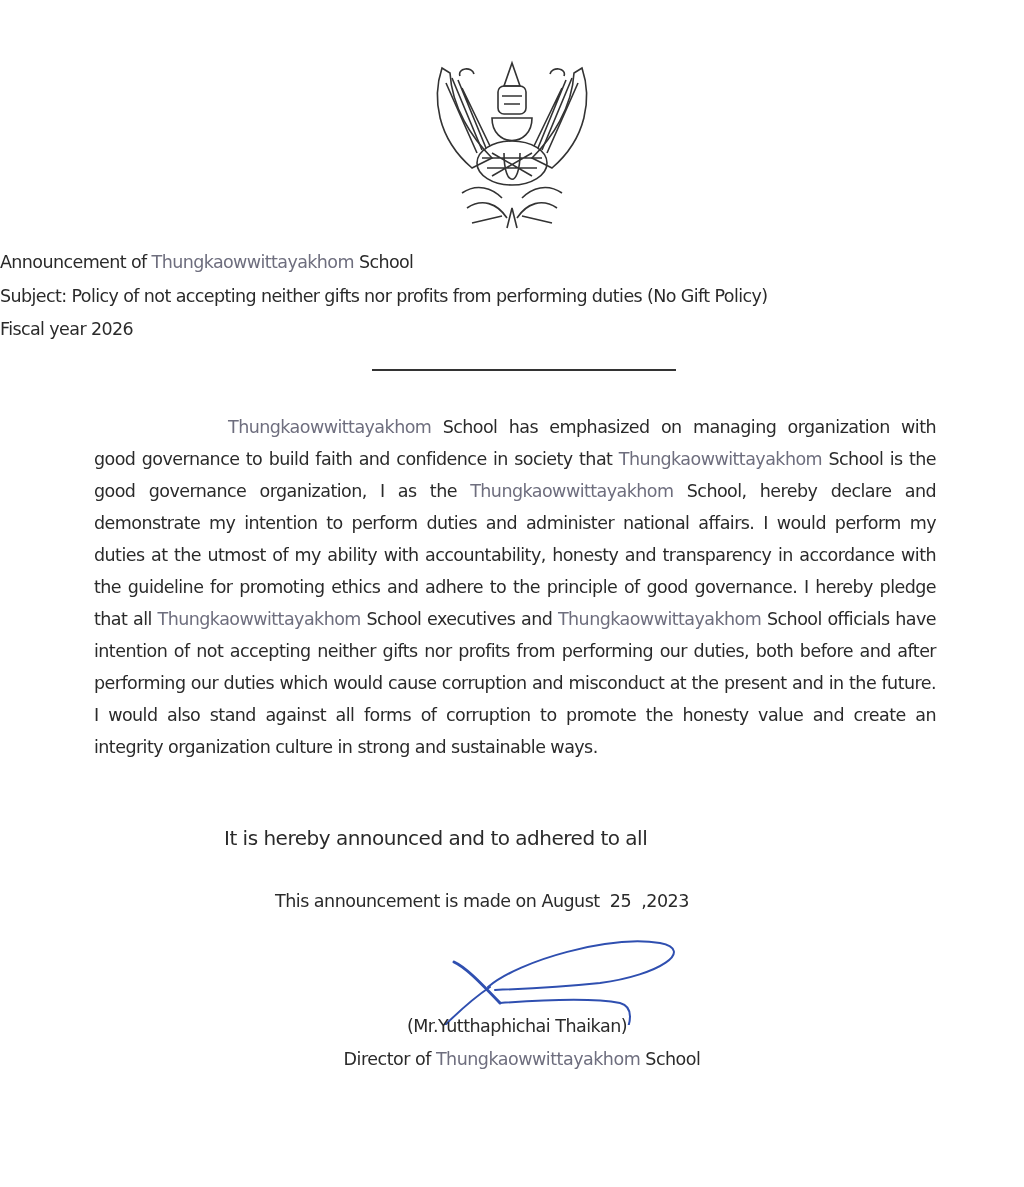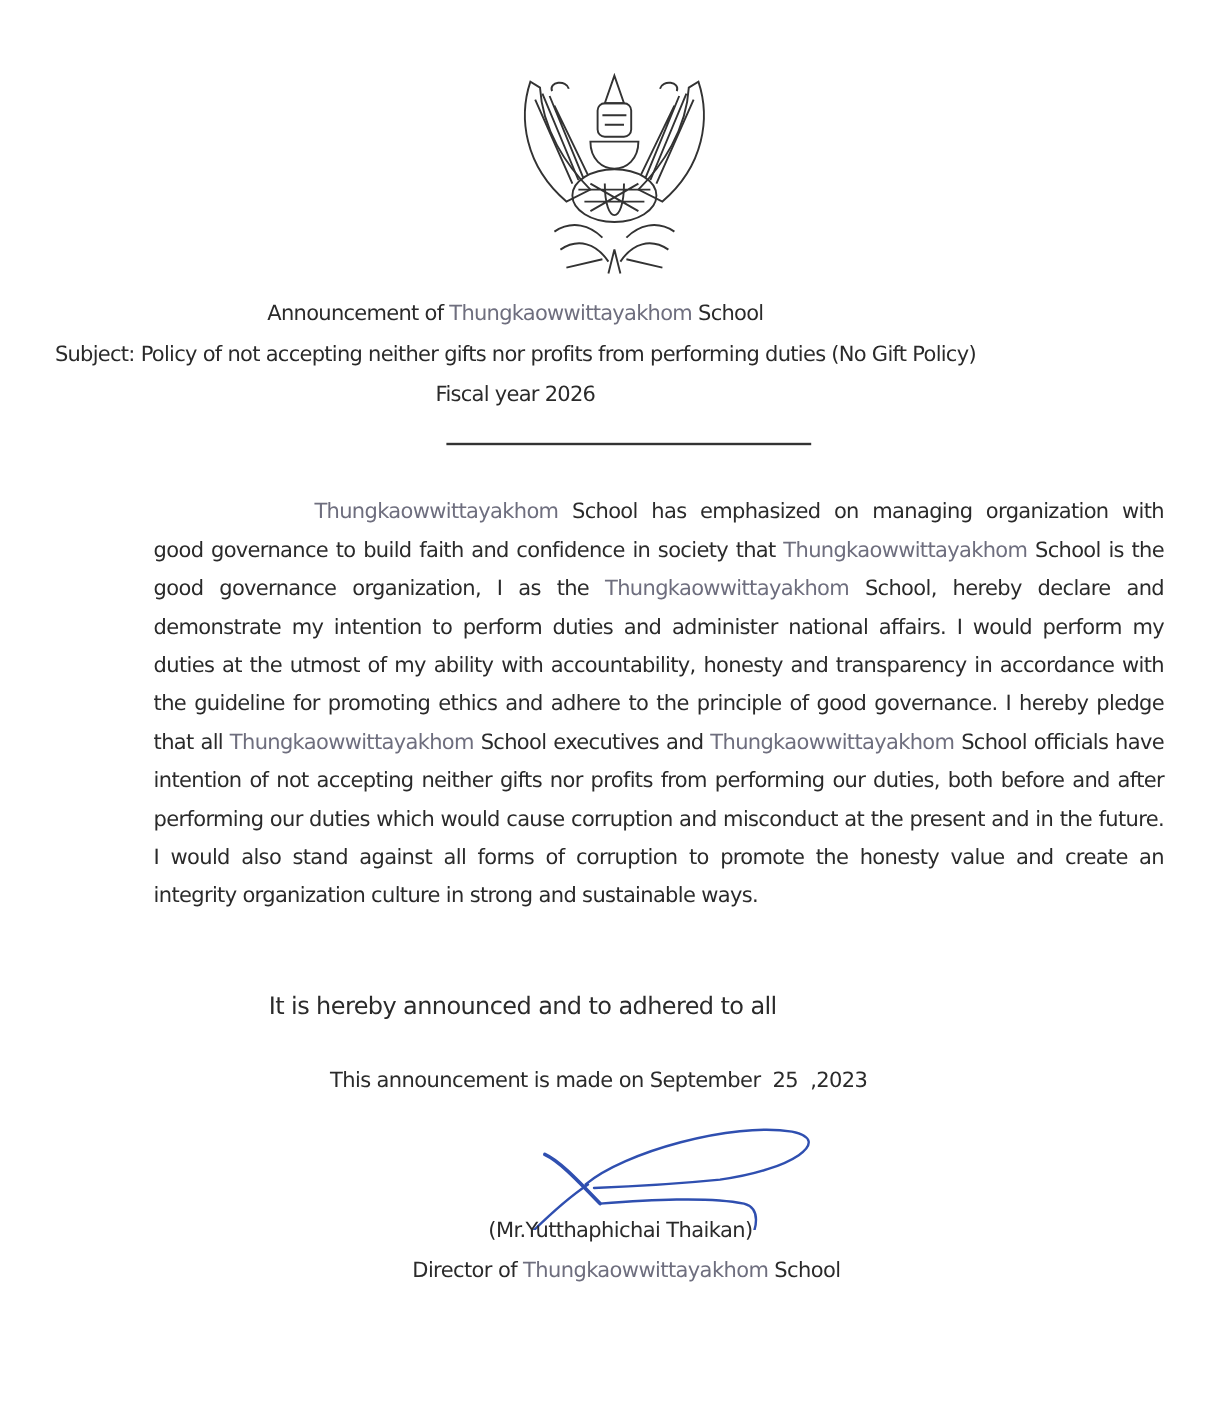--- a/index.html
+++ b/index.html
@@ -1,30 +1,29 @@
 <!DOCTYPE html>
 <html><head>
 <meta charset="utf-8">
 <style>
   html, body { margin: 0; padding: 0; background: #ffffff; }
   body {
     width: 1024px; height: 1187px; position: relative; overflow: hidden;
     font-family: "DejaVu Sans", sans-serif; color: #2a2a2a;
   }
   .emblem { position: absolute; left: 432px; top: 58px; width: 160px; height: 175px; }
-  .header { position: absolute; left: 0; width: 817px; text-align: center; font-size: 17.5px; letter-spacing: -0.6px; margin-left: 21px; }
+  .header { position: absolute; left: 0; width: 817px; text-align: left; font-size: 17.5px; letter-spacing: -0.6px; }
   .h1 { top: 252px; }
   .h2 { top: 286px; }
   .h3 { top: 319px; }
   .rule { position: absolute; left: 372px; top: 369px; width: 304px; height: 2px; background: #333; }
   .para {
     position: absolute; left: 94px; top: 411px; width: 842px;
     font-size: 17.5px; line-height: 32px; text-align: justify; letter-spacing: -0.55px;
     text-indent: 134px;
-    margin-left: 34px;
   }
   .school { color: #6e6e7e; }
   .closing { position: absolute; left: 224px; top: 826px; font-size: 20px; letter-spacing: -0.5px; }
   .date { position: absolute; left: 275px; top: 891px; font-size: 17.5px; letter-spacing: -0.5px; white-space: pre; }
   .sig { position: absolute; left: 420px; top: 925px; width: 270px; height: 100px; }
   .signer { position: absolute; left: 0; width: 1024px; text-align: center; font-size: 17.5px; letter-spacing: -0.5px; }
   .s1 { top: 1016px; left: 5px; }
   .s2 { top: 1049px; margin-left: 10px; }
 </style>
 </head>
@@ -58,21 +57,21 @@
 <div class="header h1">
   <span>Announcement of </span><span class="school">Thungkaowwittayakhom</span><span> School</span>
 </div>
 <div class="header h2">Subject: Policy of not accepting neither gifts nor profits from performing duties (No Gift Policy)</div>
 <div class="header h3">Fiscal year 2026</div>
 <div class="rule"></div>
 
 <div class="para" id="body-para"><span class="school">Thungkaowwittayakhom</span><span> School has emphasized on managing organization with good governance to build faith and confidence in society that </span><span class="school">Thungkaowwittayakhom</span><span> School is the good governance organization, I as the </span><span class="school">Thungkaowwittayakhom</span><span> School, hereby declare and demonstrate my intention to perform duties and administer national affairs. I would perform my duties at the utmost of my ability with accountability, honesty and transparency in accordance with the guideline for promoting ethics and adhere to the principle of good governance. I hereby pledge that all </span><span class="school">Thungkaowwittayakhom</span><span> School executives and </span><span class="school">Thungkaowwittayakhom</span><span> School officials have intention of not accepting neither gifts nor profits from performing our duties, both before and after performing our duties which would cause corruption and misconduct at the present and in the future. I would also stand against all forms of corruption to promote the honesty value and create an integrity organization culture in strong and sustainable ways.</span></div>
 
 <div class="closing">It is hereby announced and to adhered to all</div>
-<div class="date">This announcement is made on September  25  ,2023</div>
+<div class="date">This announcement is made on August  25  ,2023</div>
 
 <svg class="sig" viewBox="0 0 270 100">
   <g fill="none" stroke="#2f4fb0" stroke-width="2" stroke-linecap="round">
     <path d="M34 37 C45 42, 58 55, 80 78" stroke-width="3"></path>
     <path d="M20 105 C40 85, 55 72, 70 62"></path>
     <path d="M68 62 C100 35, 190 10, 240 18 C275 25, 240 50, 180 58 C140 62, 100 64, 75 65"></path>
     <path d="M80 78 C120 75, 170 72, 200 78 C215 82, 210 100, 205 108"></path>
   </g>
 </svg>
 

